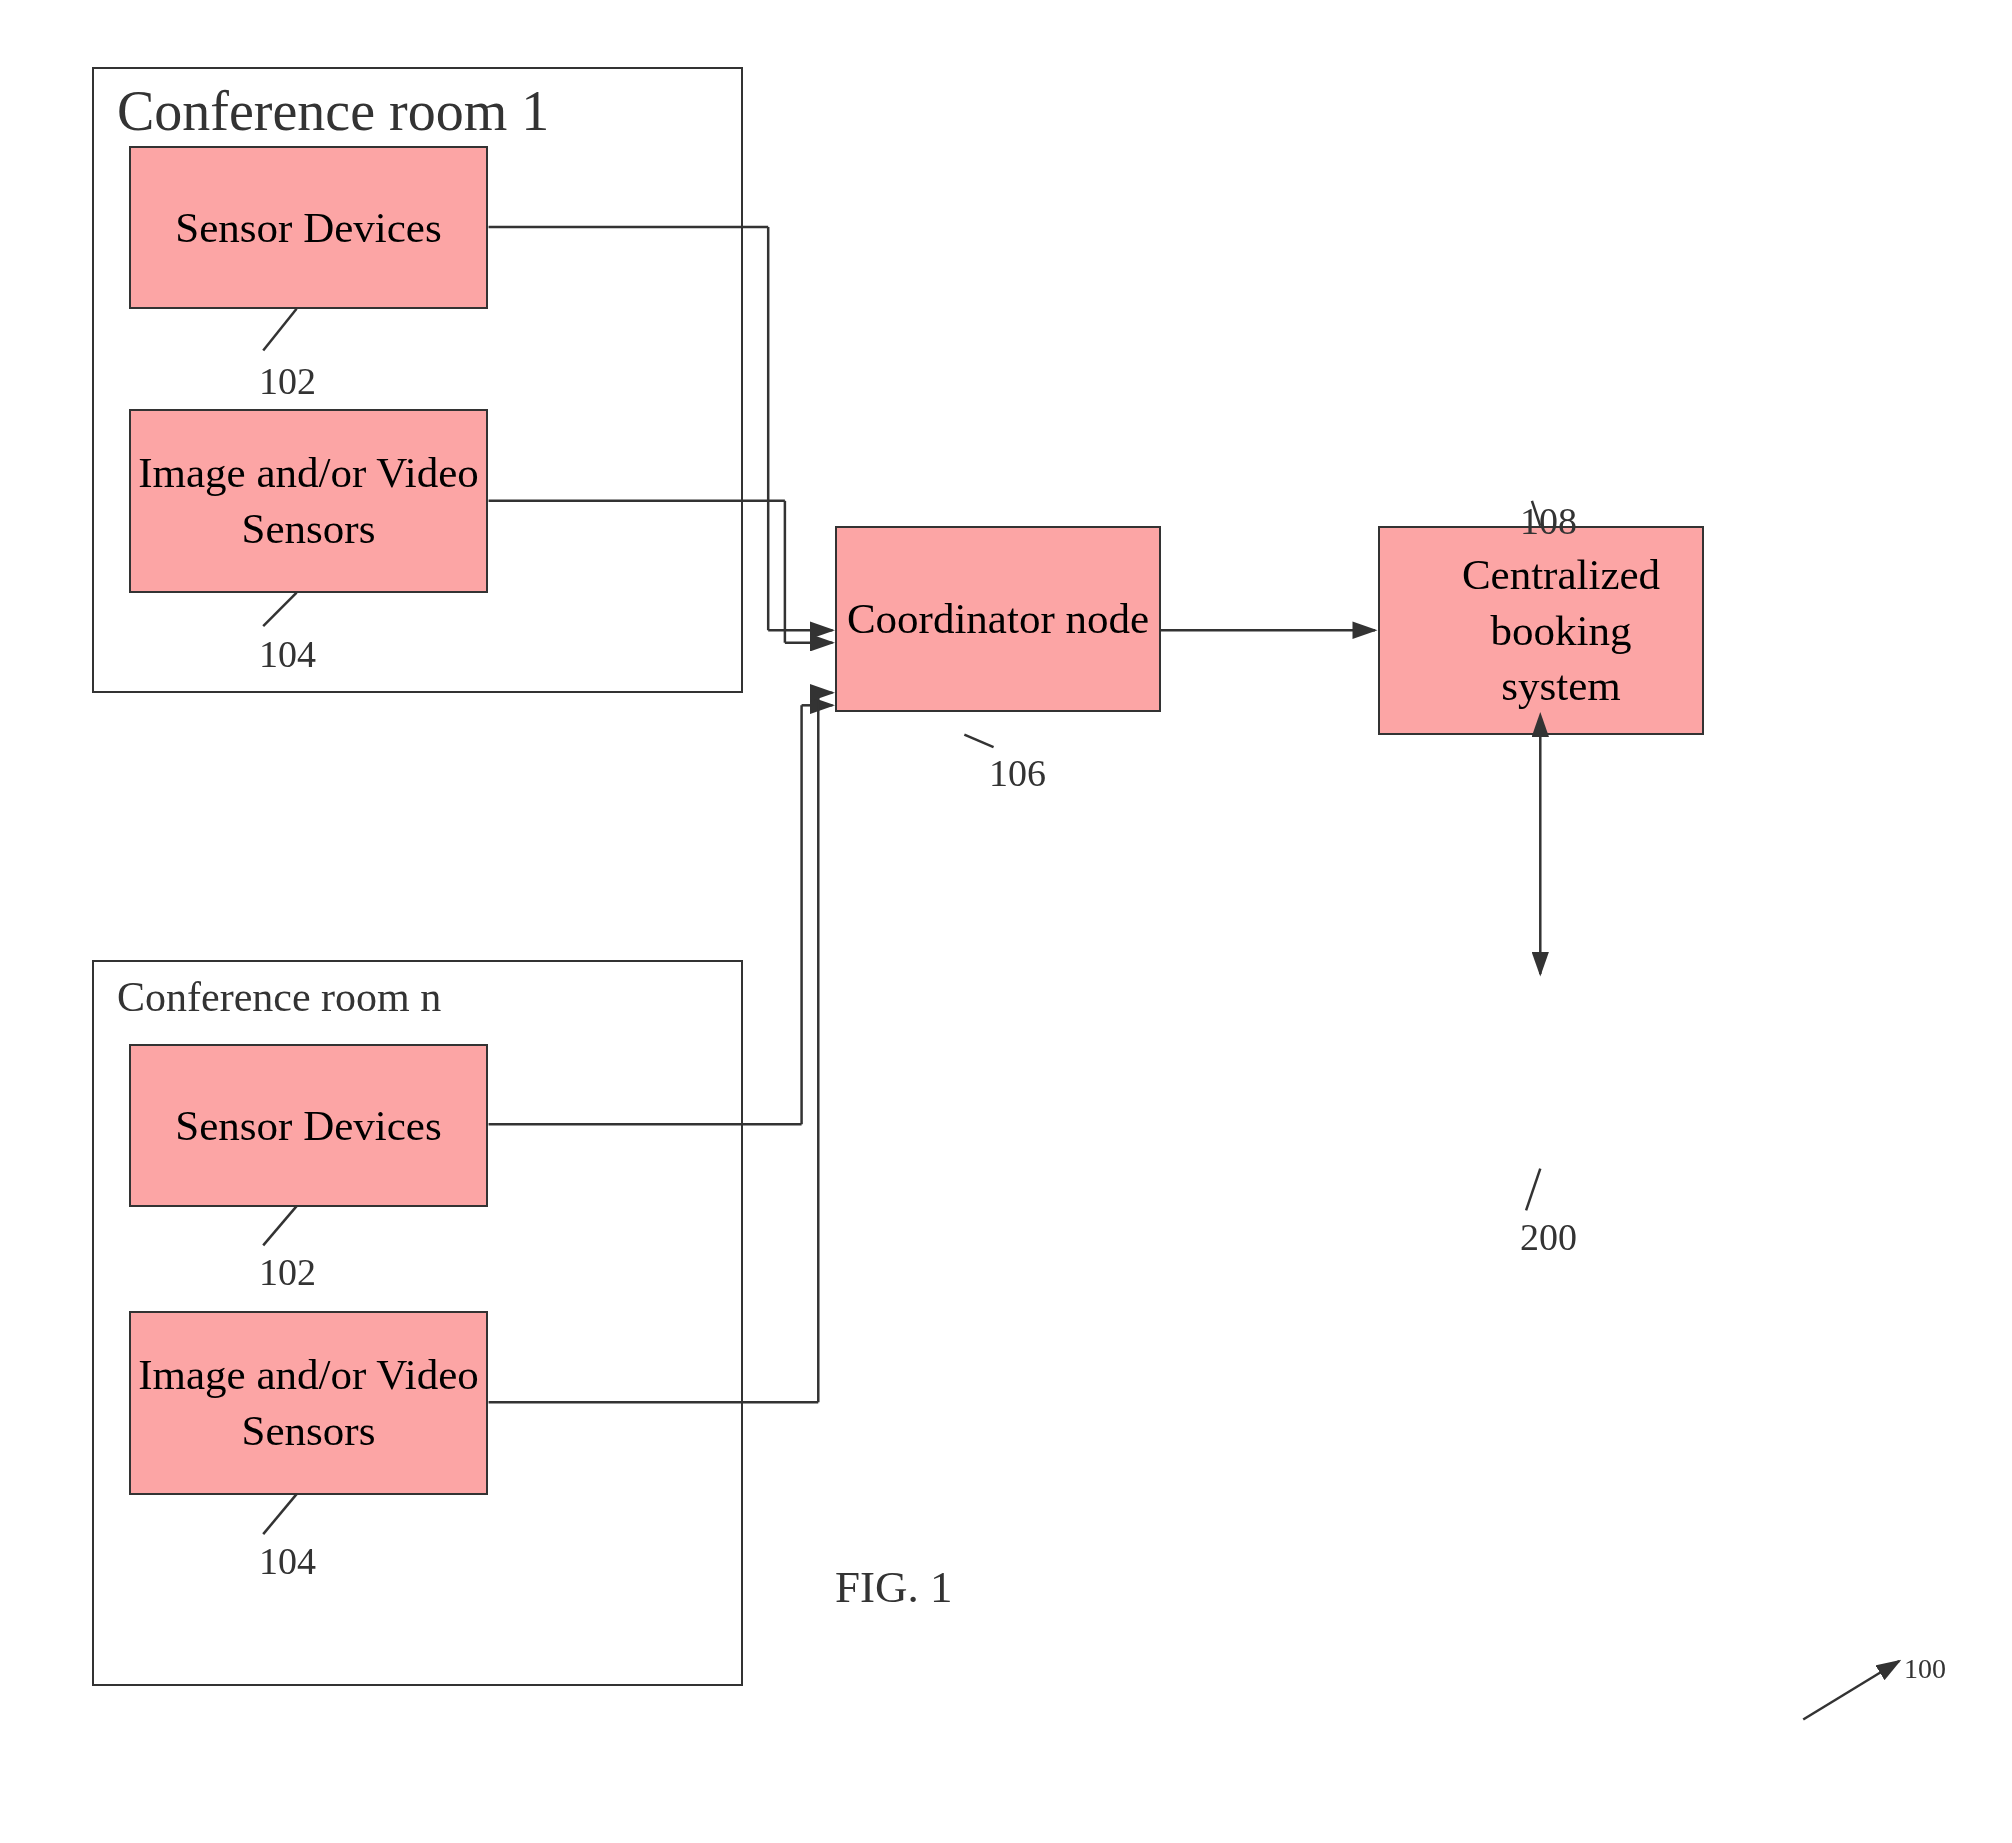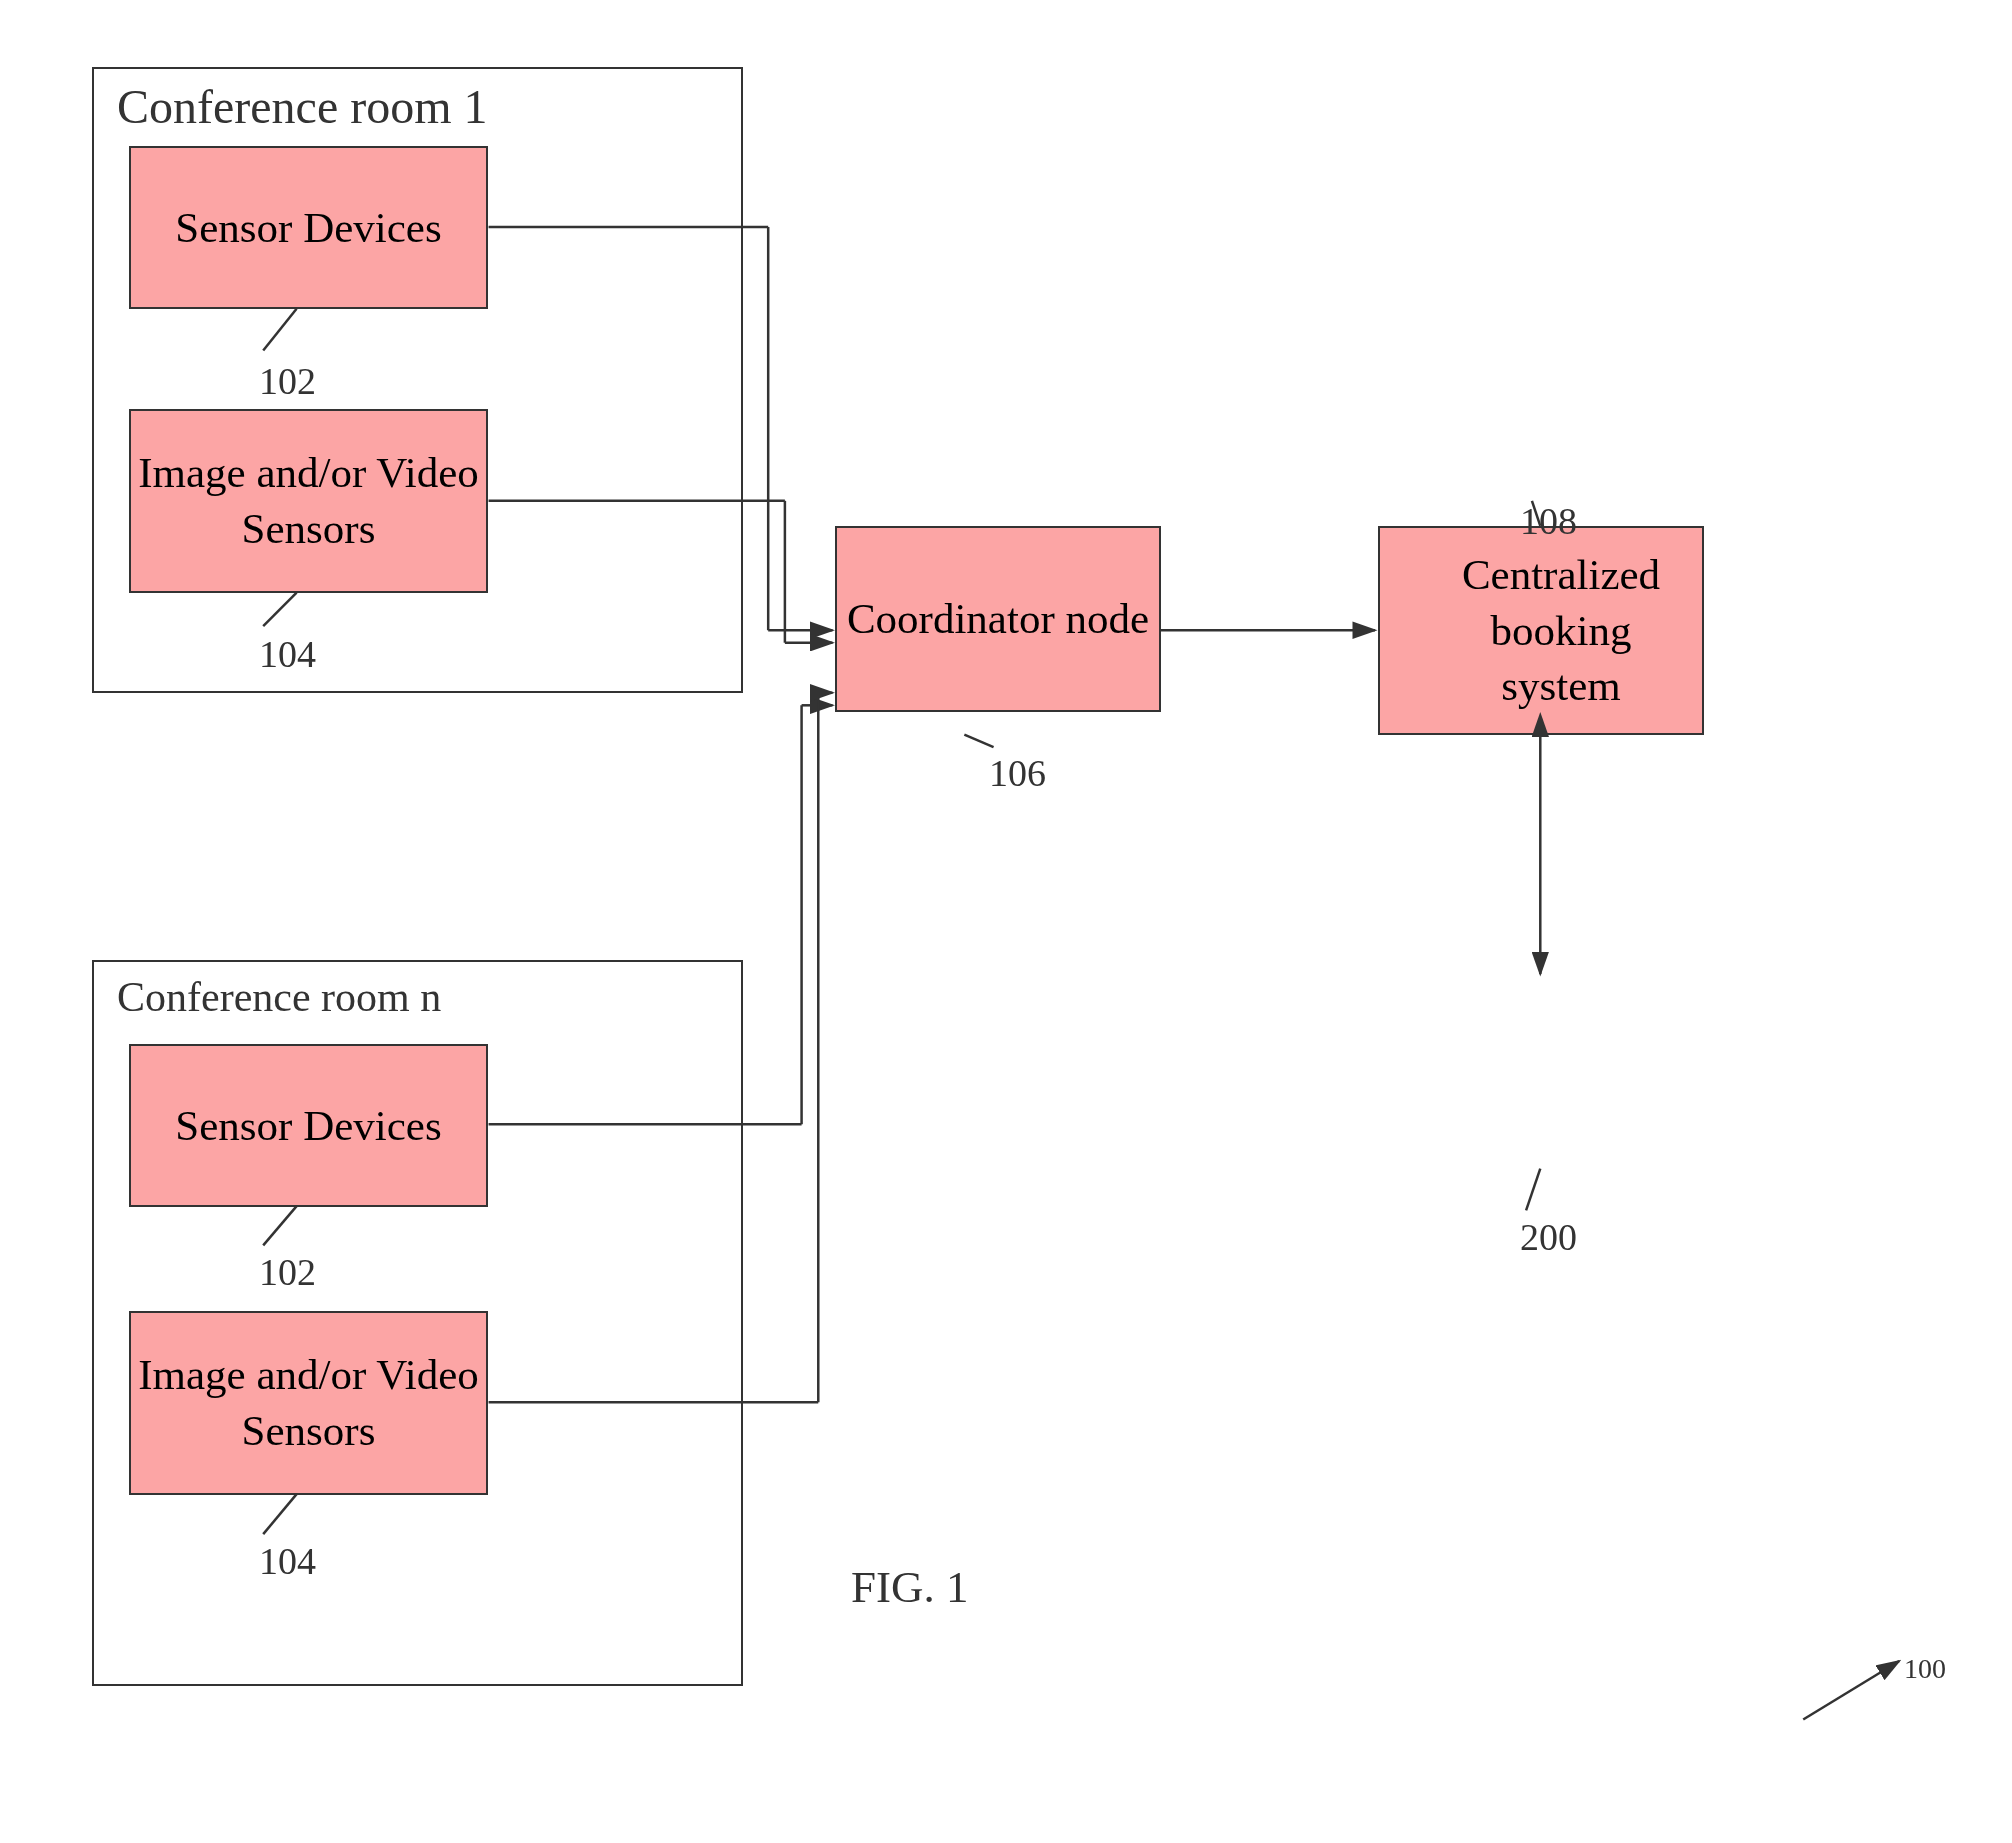--- a/index.html
+++ b/index.html
@@ -46,41 +46,40 @@
     .ref-label {
       position: absolute;
       font-size: 38px;
       color: #333;
     }
 
     .fig-label {
       position: absolute;
       font-size: 45px;
       color: #333;
-      margin-left: 16px;
     }
 
     
     .arrows-svg {
       position: absolute;
       top: 0;
       left: 0;
       width: 2013px;
       height: 1843px;
       pointer-events: none;
     }
   </style>
 </head>
 <body>
 
 <div class="diagram-container">
 
   <div class="outer-box" style="left:92px; top:67px; width:651px; height:626px;">
   </div>
-  <div class="outer-label" style="left:117px; top:79px; font-size:48px;">Conference room 1</div>
+  <div class="outer-label" style="left:117px; top:79px; font-size:56px;">Conference room 1</div>
 
   <div class="box" style="left:129px; top:146px; width:359px; height:163px;">
     <span>Sensor Devices</span>
   </div>
 
   <div class="ref-label" style="left:259px; top:359px;">102</div>
 
   <div class="box" style="left:129px; top:409px; width:359px; height:184px;">
     <span style="white-space:pre-line;">Image and/or Video
 Sensors</span>

